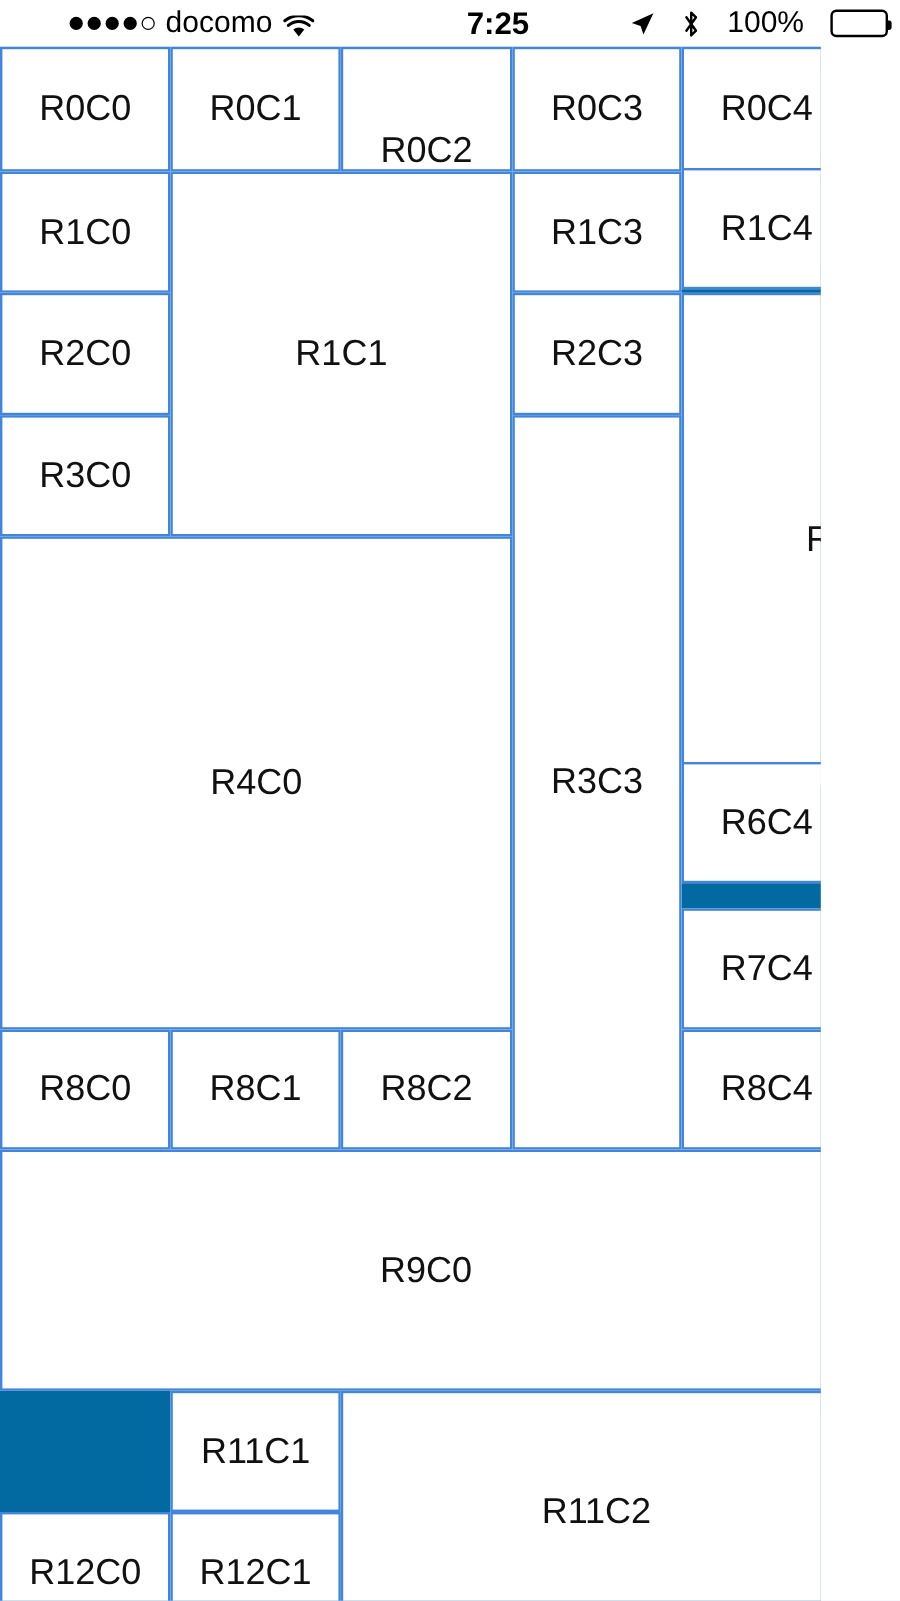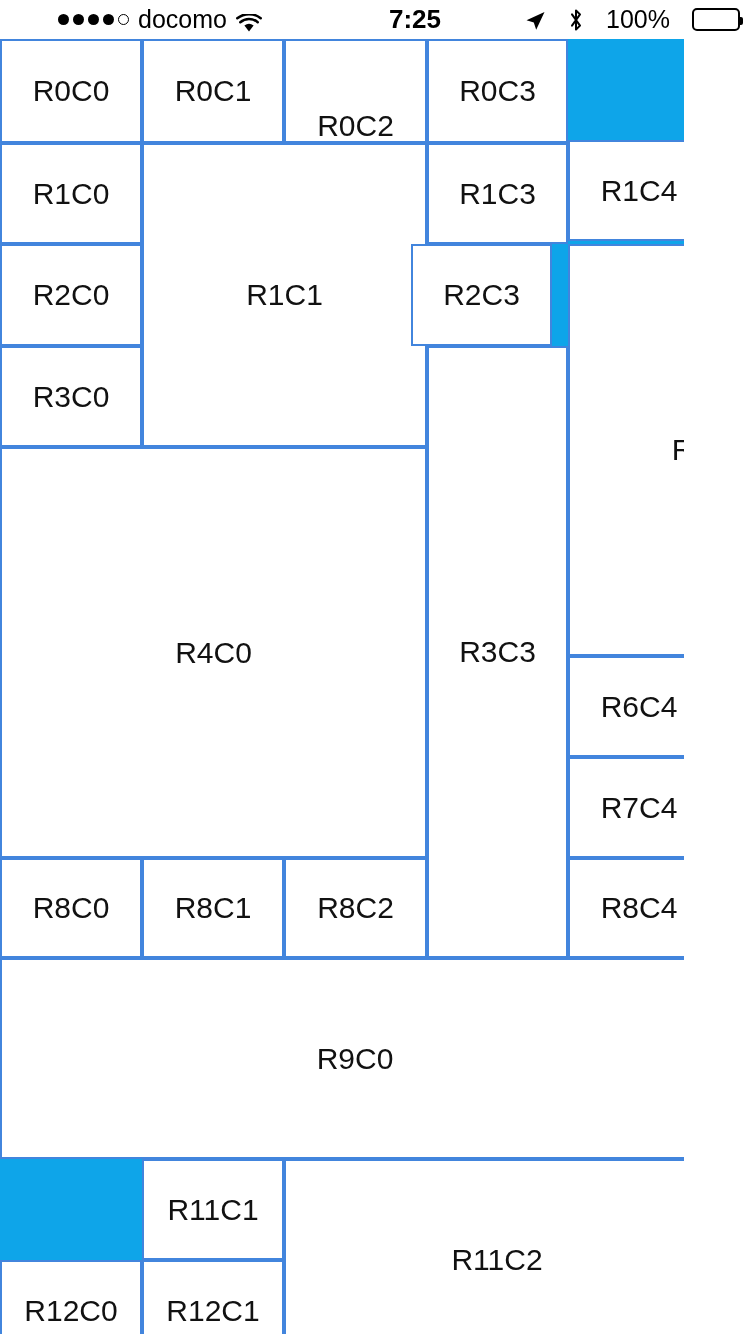--- a/index.html
+++ b/index.html
@@ -56,21 +56,21 @@
     position: absolute; right: -5px; top: 7px;
     width: 3px; height: 8px; background: #000000;
     border-radius: 0 2px 2px 0;
   }
   .bolt-icon { display: block; width: 15px; height: 24px; margin-left: 1px; }
 
   
   #grid-container {
     position: absolute; left: 0; top: 39px;
     width: 684px; height: 1295px;
-    background: #0ea5e9;
+    background: #0369a1;
     overflow: hidden;
   }
   .cell {
     position: absolute;
     background: #ffffff;
     border: 2px solid #4285dd;
     display: flex;
     align-items: center;
     justify-content: center;
     font-size: 30px;
@@ -138,20 +138,23 @@
     </div>
     <div class="cell" style="left: 142px; top: 0px; width: 142px; height: 104px; border-color: rgb(66, 133, 221); background: rgb(255, 255, 255); color: rgb(17, 17, 17);">
       <span>R0C1</span>
     </div>
     <div class="cell" style="left: 284px; top: 0px; width: 143px; height: 104px; border-color: rgb(66, 133, 221); background: rgb(255, 255, 255); color: rgb(17, 17, 17); align-items: flex-end;">
       <span>R0C2</span>
     </div>
     <div class="cell" style="left: 427px; top: 0px; width: 141px; height: 104px; border-color: rgb(66, 133, 221); background: rgb(255, 255, 255); color: rgb(17, 17, 17);">
       <span>R0C3</span>
     </div>
+    <div class="cell" style="left: 568px; top: 0px; width: 142px; height: 104px; border-color: rgb(66, 133, 221); background: rgb(255, 255, 255); color: rgb(17, 17, 17);">
+      <span>R0C4</span>
+    </div>
     <div class="cell" style="left: 710px; top: 0px; width: 142px; height: 104px; border-color: rgb(66, 133, 221); background: rgb(255, 255, 255); color: rgb(17, 17, 17);">
       <span>R0C5</span>
     </div>
     <div class="cell" style="left: 0px; top: 104px; width: 142px; height: 101px; border-color: rgb(66, 133, 221); background: rgb(255, 255, 255); color: rgb(17, 17, 17);">
       <span>R1C0</span>
     </div>
     <div class="cell" style="left: 142px; top: 104px; width: 285px; height: 304px; border-color: rgb(66, 133, 221); background: rgb(255, 255, 255); color: rgb(17, 17, 17);">
       <span>R1C1</span>
     </div>
     <div class="cell" style="left: 427px; top: 104px; width: 141px; height: 101px; border-color: rgb(66, 133, 221); background: rgb(255, 255, 255); color: rgb(17, 17, 17);">
@@ -159,36 +162,36 @@
     </div>
     <div class="cell" style="left: 568px; top: 101px; width: 142px; height: 101px; border-color: rgb(66, 133, 221); background: rgb(255, 255, 255); color: rgb(17, 17, 17);">
       <span>R1C4</span>
     </div>
     <div class="cell" style="left: 710px; top: 104px; width: 142px; height: 101px; border-color: rgb(66, 133, 221); background: rgb(255, 255, 255); color: rgb(17, 17, 17);">
       <span>R1C5</span>
     </div>
     <div class="cell" style="left: 0px; top: 205px; width: 142px; height: 102px; border-color: rgb(66, 133, 221); background: rgb(255, 255, 255); color: rgb(17, 17, 17);">
       <span>R2C0</span>
     </div>
-    <div class="cell" style="left: 411px; top: 205px; width: 141px; height: 102px; border-color: rgb(66, 133, 221); background: rgb(255, 255, 255); color: rgb(17, 17, 17);">
+    <div class="cell" style="left: 427px; top: 205px; width: 141px; height: 102px; border-color: rgb(66, 133, 221); background: rgb(255, 255, 255); color: rgb(17, 17, 17);">
       <span>R2C3</span>
     </div>
     <div class="cell" style="left: 568px; top: 205px; width: 284px; height: 412px; border-color: rgb(66, 133, 221); background: rgb(255, 255, 255); color: rgb(17, 17, 17);">
       <span>R2C4</span>
     </div>
     <div class="cell" style="left: 0px; top: 307px; width: 142px; height: 101px; border-color: rgb(66, 133, 221); background: rgb(255, 255, 255); color: rgb(17, 17, 17);">
       <span>R3C0</span>
     </div>
     <div class="cell" style="left: 427px; top: 307px; width: 141px; height: 612px; border-color: rgb(66, 133, 221); background: rgb(255, 255, 255); color: rgb(17, 17, 17);">
       <span>R3C3</span>
     </div>
     <div class="cell" style="left: 0px; top: 408px; width: 427px; height: 411px; border-color: rgb(66, 133, 221); background: rgb(255, 255, 255); color: rgb(17, 17, 17);">
       <span>R4C0</span>
     </div>
-    <div class="cell" style="left: 568px; top: 617px; width: 142px; height: 101px; border-color: rgb(66, 133, 221); background: rgb(255, 255, 255); color: rgb(17, 17, 17);">
+    <div class="cell" style="left: 568px; top: 596px; width: 142px; height: 101px; border-color: rgb(66, 133, 221); background: rgb(255, 255, 255); color: rgb(17, 17, 17);">
       <span>R6C4</span>
     </div>
     <div class="cell" style="left: 710px; top: 617px; width: 142px; height: 101px; border-color: rgb(66, 133, 221); background: rgb(255, 255, 255); color: rgb(17, 17, 17);">
       <span>R6C5</span>
     </div>
     <div class="cell" style="left: 568px; top: 718px; width: 142px; height: 101px; border-color: rgb(66, 133, 221); background: rgb(255, 255, 255); color: rgb(17, 17, 17);">
       <span>R7C4</span>
     </div>
     <div class="cell" style="left: 710px; top: 718px; width: 142px; height: 101px; border-color: rgb(66, 133, 221); background: rgb(255, 255, 255); color: rgb(17, 17, 17);">
       <span>R7C5</span>

